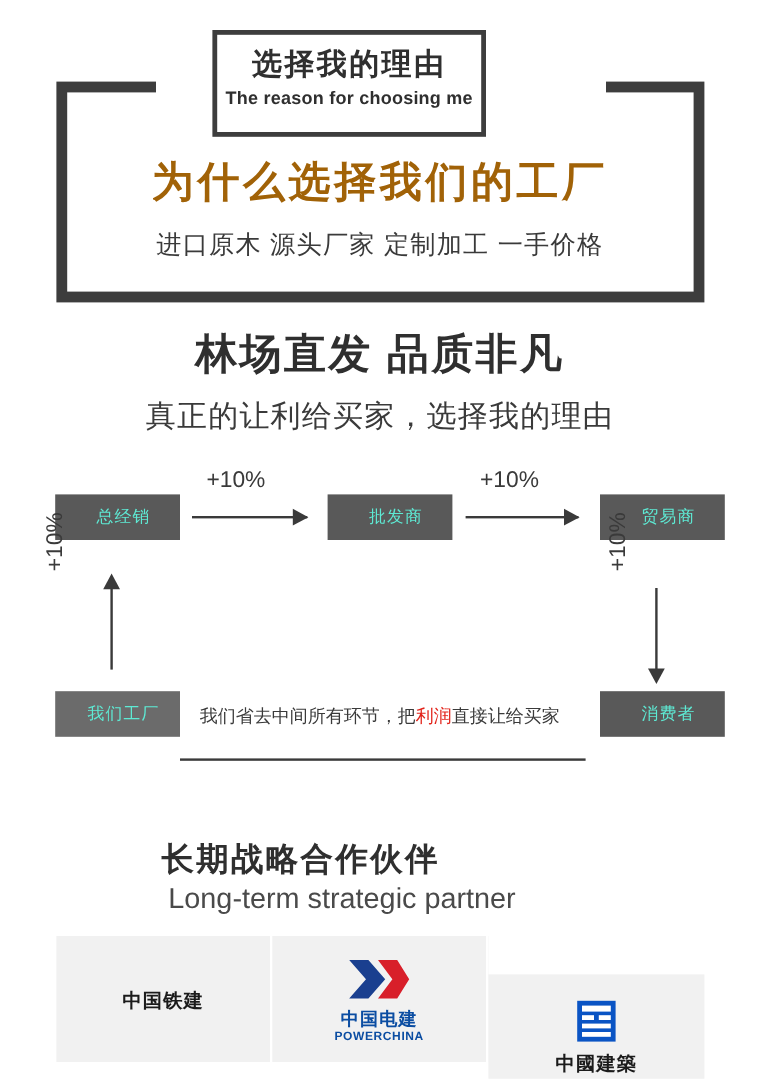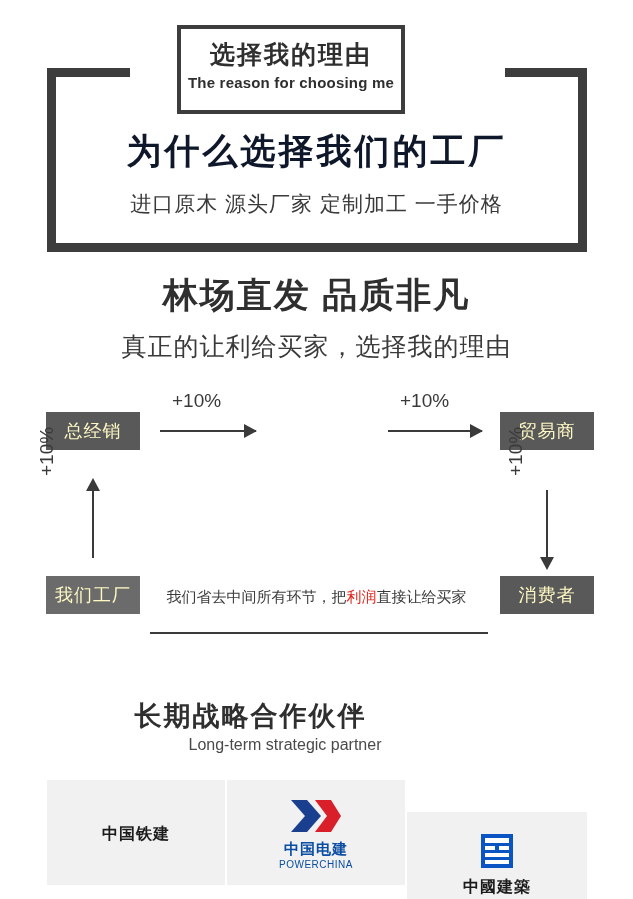--- a/index.html
+++ b/index.html
@@ -62,21 +62,21 @@
     letter-spacing: 0.2px;
   }
   .headline {
     position: absolute;
     left: 0;
     top: 128px;
     width: 633px;
     text-align: center;
     font-size: 35px;
     font-weight: bold;
-    color: #0f172a;
+    color: #a16207;
     letter-spacing: 3px;
     z-index: 2;
   }
   .subline {
     position: absolute;
     left: 0;
     top: 190px;
     width: 633px;
     text-align: center;
     font-size: 21px;
@@ -112,27 +112,28 @@
   .flow {
     position: absolute;
     left: 0;
     top: 390px;
     width: 633px;
     height: 280px;
   }
   .node {
     position: absolute;
     background: #595959;
-    color: #fef9c3;
-    font-size: 18px;
+    color: #5eead4;
+    font-size: 14px;
     letter-spacing: 1px;
     display: flex;
     align-items: center;
     justify-content: center;
     height: 38px;
+    padding-left: 10px;
   }
   .node-distributor { left: 46px;  top: 22px; width: 94px; }
   .node-wholesaler  { left: 273px; top: 22px; width: 94px; }
   .node-trader      { left: 500px; top: 22px; width: 94px; }
   .node-factory     { left: 46px;  top: 186px; width: 94px; background:#6b6b6b; }
   .node-consumer    { left: 500px; top: 186px; width: 94px; }
 
   .markup-label {
     position: absolute;
     font-size: 19px;
@@ -237,21 +238,21 @@
     color: #2f2f2f;
     letter-spacing: 2px;
     font-family: Liberation Serif, serif;
   }
   .partners-sub {
     position: absolute;
     left: 0;
     top: 736px;
     width: 570px;
     text-align: center;
-    font-size: 16px;
+    font-size: 24px;
     color: #4a4a4a;
   }
   .logo-row {
     position: absolute;
     left: 47px;
     top: 780px;
     width: 540px;
     height: 105px;
     display: flex;
   }
@@ -275,21 +276,21 @@
   }
   .logo-name {
     margin-top: 4px;
     font-size: 16px;
     font-weight: bold;
     color: #1b1b1b;
     letter-spacing: 1px;
   }
   .logo-name-en {
     font-size: 10px;
-    font-weight: normal;
+    font-weight: bold;
     color: #0b4da2;
     letter-spacing: 0.5px;
   }
   .logo-name-blue {
     margin-top: 3px;
     font-size: 15px;
     font-weight: bold;
     color: #0b4da2;
     letter-spacing: 1px;
   }
@@ -307,20 +308,21 @@
 
 <div class="headline">为什么选择我们的工厂</div>
 <div class="subline">进口原木  源头厂家  定制加工  一手价格</div>
 
 <div class="slogan-main">林场直发   品质非凡</div>
 <div class="slogan-sub">真正的让利给买家，选择我的理由</div>
 
 <div class="flow">
 
   <div class="node node-distributor">总经销</div>
+  <div class="node node-wholesaler">批发商</div>
   <div class="node node-trader">贸易商</div>
   <div class="node node-consumer">消费者</div>
   <div class="node node-factory">我们工厂</div>
 
   <div class="markup-label mk-top1">+10%</div>
   <div class="markup-label mk-top2">+10%</div>
   <div class="markup-label mk-left">+10%</div>
   <div class="markup-label mk-right">+10%</div>
 
   <div class="arrow-h ah-1"></div>

